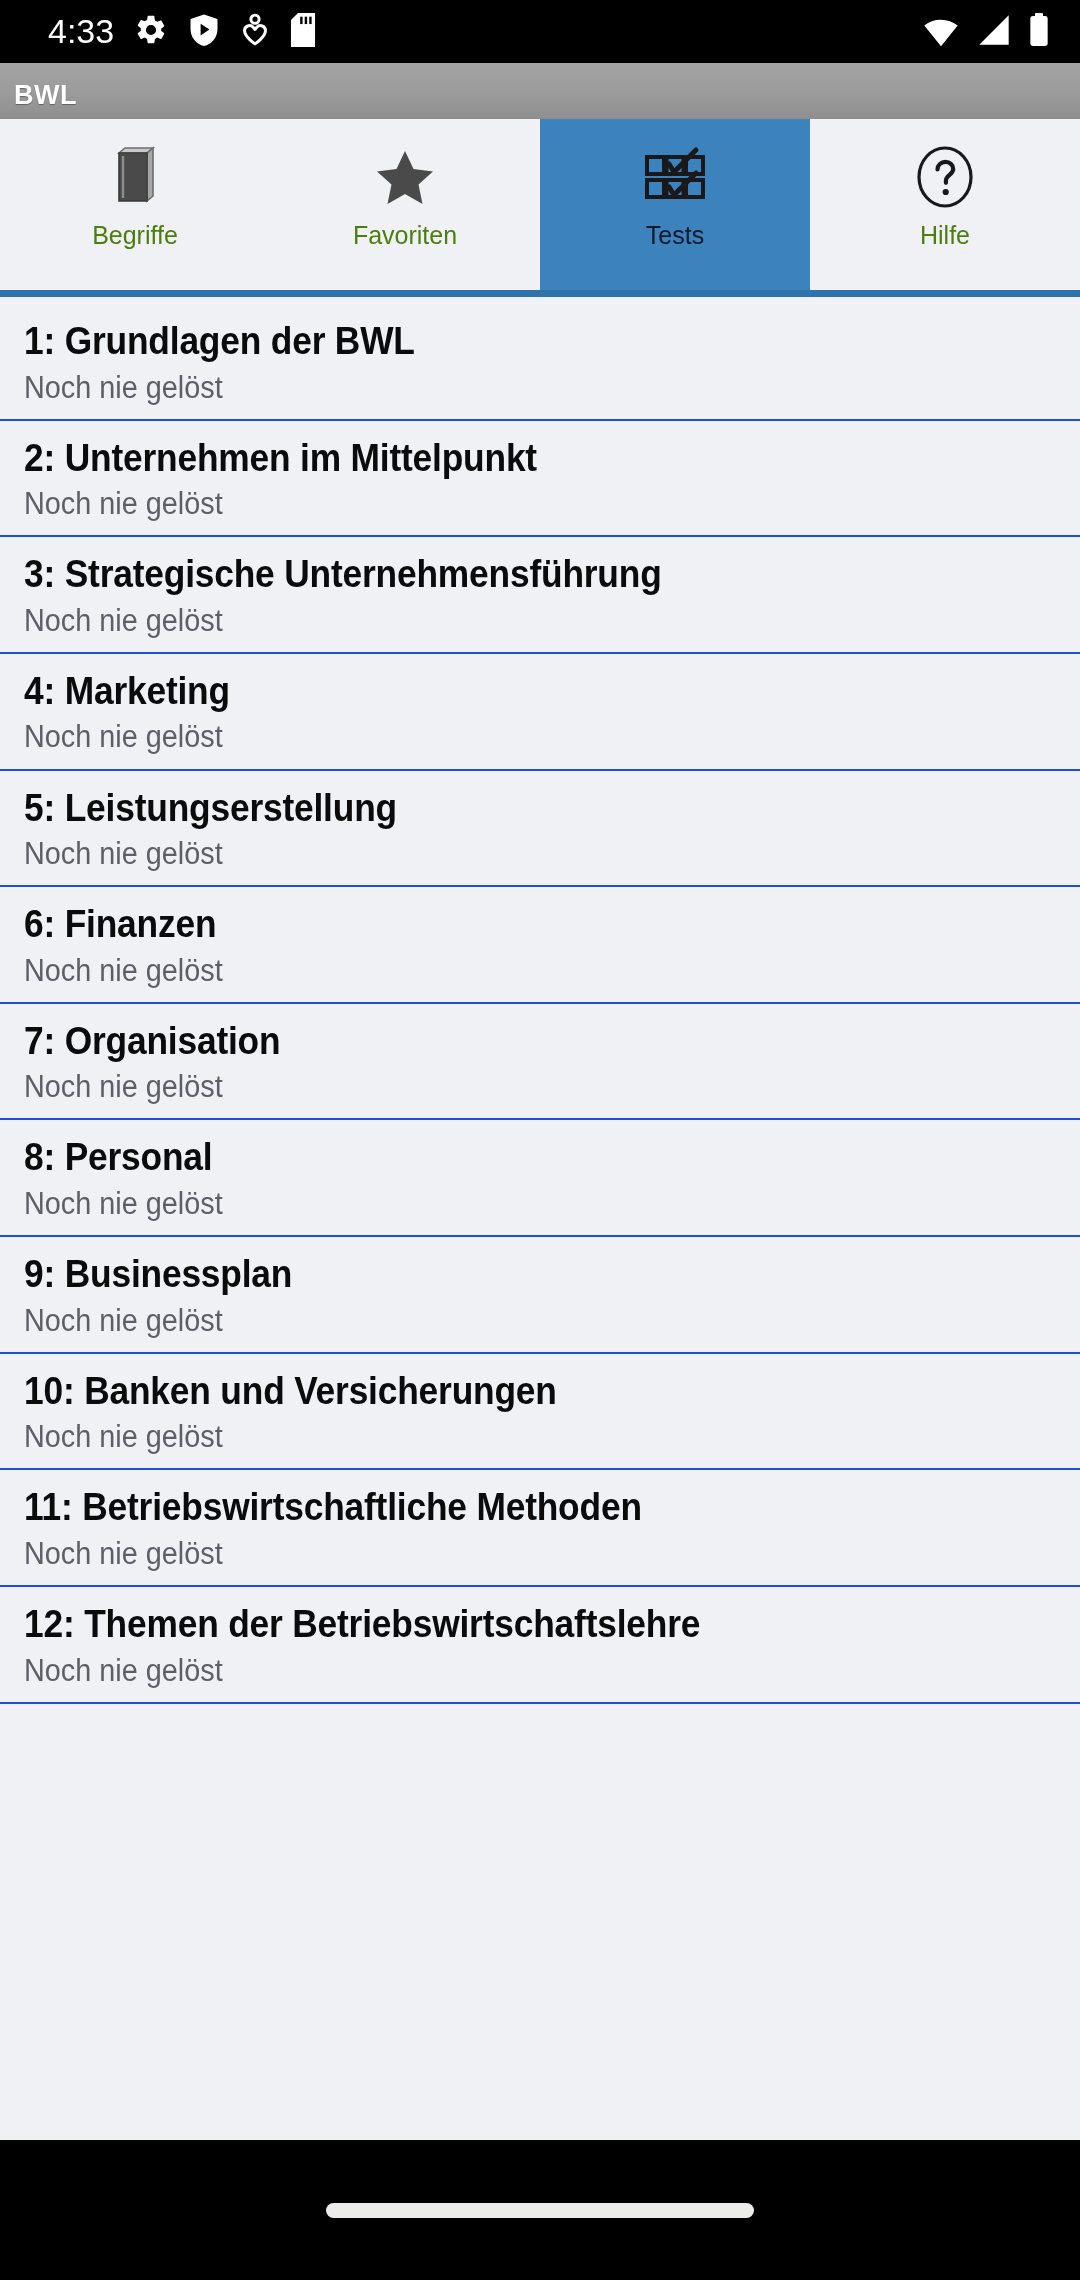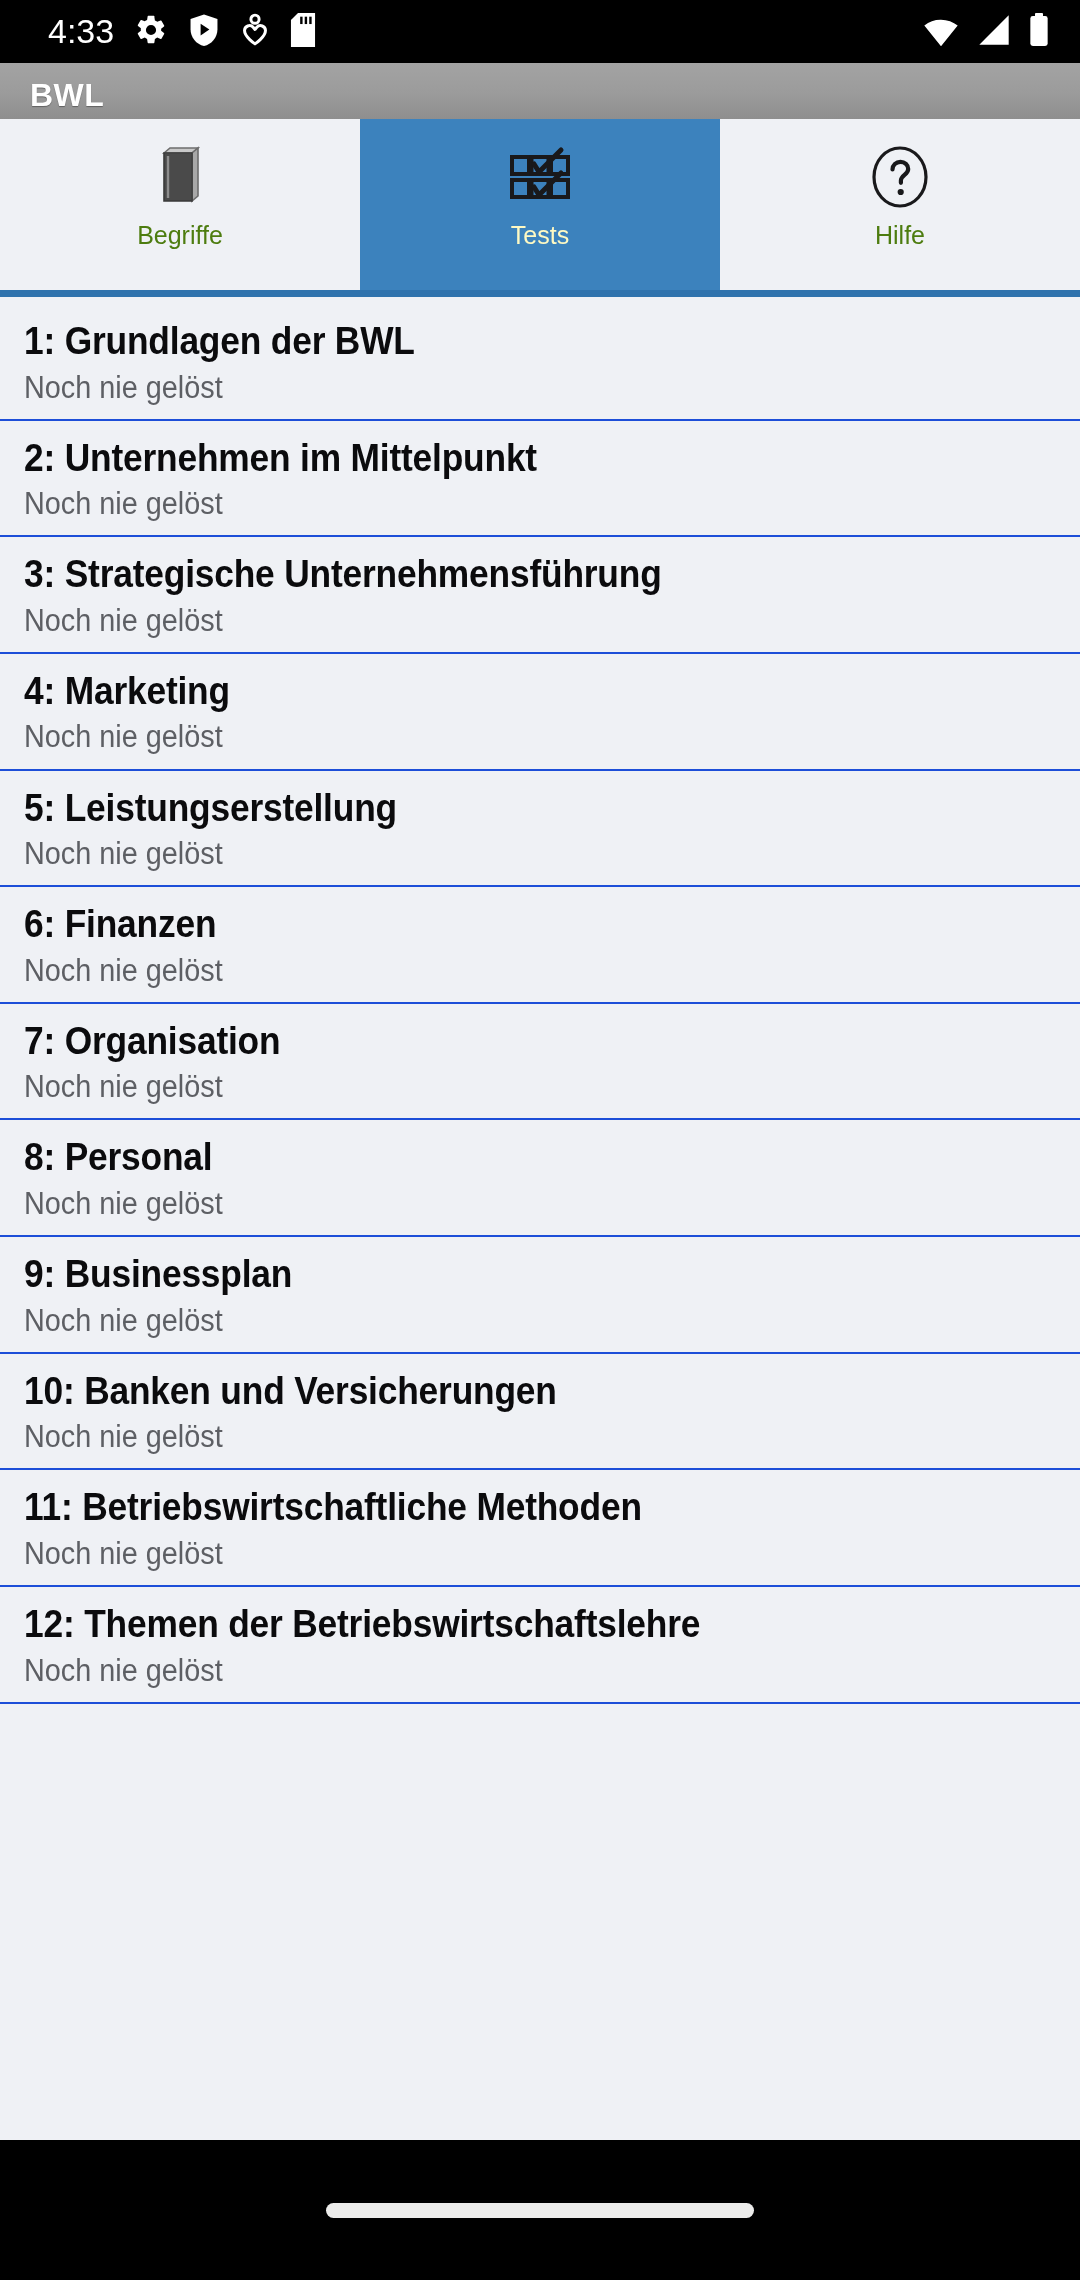--- a/index.html
+++ b/index.html
@@ -25,22 +25,22 @@
   }
   .sicon { display: block; }
 
   
   .title-bar {
     position: absolute; top: 63px; left: 0; width: 1080px; height: 56px;
     background: linear-gradient(to bottom, #a3a3a3 0%, #9b9b9b 55%, #8e8e8e 100%);
     display: flex; align-items: center;
   }
   .title-text {
-    color: #fff; font-size: 32px; font-weight: bold; letter-spacing: .5px;
-    padding-left: 30px; font-family: "Liberation Sans", sans-serif;
+    color: #fff; font-size: 27px; font-weight: bold; letter-spacing: .5px;
+    padding-left: 14px; font-family: "Liberation Sans", sans-serif;
     text-shadow: 0 1px 1px rgba(0,0,0,.35);
     margin-top: 8px;
   }
 
   
   .tab-bar {
     position: absolute; top: 119px; left: 0; width: 1080px; height: 178px;
     background: #eff1f5; display: flex; align-items: stretch;
     border-bottom: 7px solid #2f73ad;
   }
@@ -53,21 +53,21 @@
   .tab.active { background: #3c82bd; }
   .tab-icon {
     height: 84px; width: 100%; display: flex;
     align-items: center; justify-content: center;
   }
   .tab-label {
     font-size: 25px; color: #4d7c0f; margin-top: 2px;
     font-family: "Liberation Sans", sans-serif;
     white-space: nowrap; overflow: hidden;
   }
-  .tab.active .tab-label { color: #fef9c3; }
+  .tab.active .tab-label { color: #0f172a; }
 
   
   .list {
     position: absolute; top: 304px; left: 0; width: 1080px;
     bottom: 140px; background: #eff1f5; overflow: hidden;
   }
   .list-item {
     padding: 16px 24px 14px 24px;
     border-bottom: 2px solid #1d4ed8;
     background: #eff1f5;
@@ -162,20 +162,28 @@
           <path d="M18 10 L46 10 L46 58 L18 58 Z" fill="#4a4a4a"></path>
           <path d="M18 10 L24 5 L52 5 L46 10 Z" fill="#c9c9c9" stroke="#6d6d6d" stroke-width="1.6"></path>
           <path d="M46 10 L52 5 L52 53 L46 58 Z" fill="#a8a8a8" stroke="#6d6d6d" stroke-width="1.6"></path>
           <path d="M18 10 L46 10 L46 58 L18 58 Z" fill="none" stroke="#3a3a3a" stroke-width="1.6"></path>
           <path d="M22 13 L22 55" stroke="#8d8d8d" stroke-width="2.4"></path>
         </svg>
       </div>
       <div class="tab-label">Begriffe</div>
     </div>
 
+    <div class="tab">
+      <div class="tab-icon">
+        <svg width="68" height="68" viewBox="0 0 68 68">
+          <path d="M34 8 L42.5 26 L62 28.5 L47.5 41.5 L51.5 61 L34 51 L16.5 61 L20.5 41.5 L6 28.5 L25.5 26 Z" fill="#4a4a4a"></path>
+        </svg>
+      </div>
+      <div class="tab-label">Favoriten</div>
+    </div>
 
 
     <div class="tab active">
       <div class="tab-icon">
         <svg width="68" height="68" viewBox="0 0 68 68">
           <rect x="6" y="14" width="17" height="17" fill="none" stroke="#19191b" stroke-width="4"></rect>
           <rect x="25.5" y="14" width="17" height="17" fill="none" stroke="#19191b" stroke-width="4"></rect>
           <rect x="45" y="14" width="17" height="17" fill="none" stroke="#19191b" stroke-width="4"></rect>
           <rect x="6" y="37" width="17" height="17" fill="none" stroke="#19191b" stroke-width="4"></rect>
           <rect x="25.5" y="37" width="17" height="17" fill="none" stroke="#19191b" stroke-width="4"></rect>

